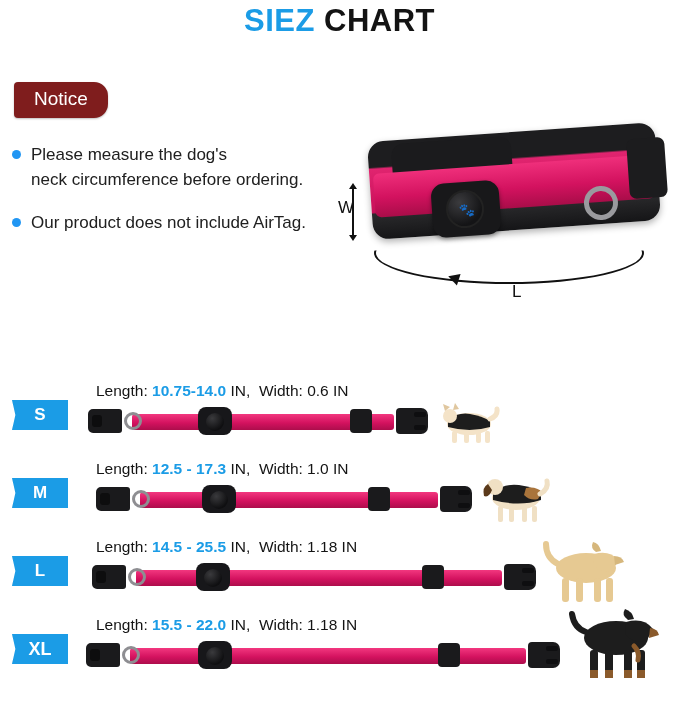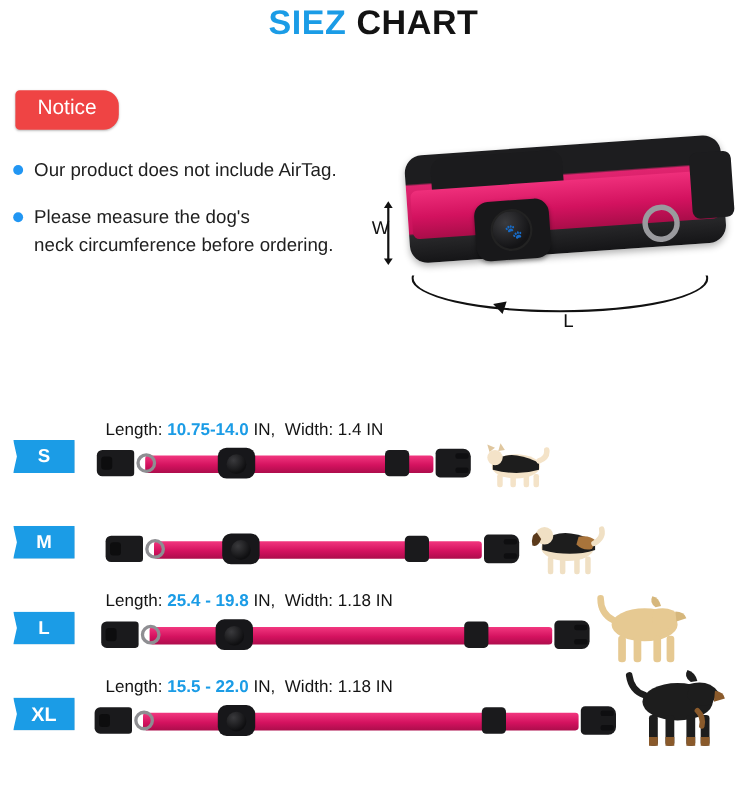--- a/index.html
+++ b/index.html
@@ -23,21 +23,21 @@
     letter-spacing: 0.5px;
     line-height: 42px;
   }
   .title .siez { color: #1b9ce6; }
   .title .chart { color: #131313; }
 
   
   .notice-badge {
     position: absolute;
     left: 14px; top: 82px;
-    background: #ef4444;
+    background: #7f1d1d;
     color: #ffffff;
     font-size: 19px;
     padding: 6px 20px 8px 20px;
     border-radius: 4px 14px 14px 4px;
     box-shadow: 0 1px 2px rgba(0,0,0,0.25);
   }
 
   
   .notice-list {
     position: absolute;
@@ -296,26 +296,26 @@
   <div class="title" data-interactable="false">
     <span class="siez" data-interactable="false">SIEZ</span>
     <span class="chart" data-interactable="false">CHART</span>
   </div>
 
   <div class="notice-badge" data-interactable="false">Notice</div>
 
   <div class="notice-list" data-interactable="false">
     <div class="notice-item" data-interactable="false">
       <div class="bullet" data-interactable="false"></div>
-      <div class="notice-text" data-interactable="false" style="white-space:pre-line;">Our product does not include AirTag.</div>
+      <div class="notice-text" data-interactable="false" style="white-space:pre-line;">Please measure the dog's
+neck circumference before ordering.</div>
     </div>
     <div class="notice-item" data-interactable="false">
       <div class="bullet" data-interactable="false"></div>
-      <div class="notice-text" data-interactable="false" style="white-space:pre-line;">Please measure the dog's
-neck circumference before ordering.</div>
+      <div class="notice-text" data-interactable="false" style="white-space:pre-line;">Our product does not include AirTag.</div>
     </div>
   </div>
 
   <div class="photo" data-interactable="false">
     <div class="collar-band" data-interactable="false"></div>
     <div class="collar-inner-pad" data-interactable="false"></div>
     <div class="collar-webbing" data-interactable="false"></div>
     <div class="buckle-block" data-interactable="false"></div>
     <div class="d-ring" data-interactable="false"></div>
     <div class="airtag-case" data-interactable="false">
@@ -328,21 +328,21 @@
     <div class="l-ellipse" data-interactable="false"></div>
     <div class="l-arrowhead" data-interactable="false"></div>
     <div class="l-label" data-interactable="false">L</div>
   </div>
 
   <div class="rows" data-interactable="false">
 
     <div class="row" data-interactable="false">
       <div class="size-tag" data-interactable="false">S</div>
       <div class="row-spec" data-interactable="false">
-        <span data-interactable="false">Length: </span><span class="num" data-interactable="false">10.75-14.0</span><span data-interactable="false"> IN,</span>&nbsp;&nbsp;<span data-interactable="false">Width: 1.4 IN</span>
+        <span data-interactable="false">Length: </span><span class="num" data-interactable="false">10.75-14.0</span><span data-interactable="false"> IN,</span>&nbsp;&nbsp;<span data-interactable="false">Width: 0.6 IN</span>
       </div>
       <div class="strip" data-interactable="false" style="left:88px; width:340px;">
         <div class="web" data-interactable="false"></div>
         <div class="buckle-left" data-interactable="false"></div>
         <div class="ring" data-interactable="false"></div>
         <div class="tag" data-interactable="false" style="left:110px;"></div>
         <div class="slider" data-interactable="false" style="left:262px;"></div>
         <div class="endcap" data-interactable="false"></div>
       </div>
       <div class="dog" data-interactable="false" style="left:438px; top:18px;">
@@ -356,20 +356,23 @@
           <rect x="26" y="31" width="5" height="12" rx="2" fill="#f4e3c8"></rect>
           <rect x="38" y="31" width="5" height="12" rx="2" fill="#f4e3c8"></rect>
           <rect x="47" y="31" width="5" height="12" rx="2" fill="#f4e3c8"></rect>
           <path d="M52 19 q8 -3 7 -10" stroke="#f4e3c8" stroke-width="5" fill="none" stroke-linecap="round"></path>
         </svg>
       </div>
     </div>
 
     <div class="row" data-interactable="false">
       <div class="size-tag" data-interactable="false">M</div>
+      <div class="row-spec" data-interactable="false">
+        <span data-interactable="false">Length: </span><span class="num" data-interactable="false">12.5 - 17.3</span><span data-interactable="false"> IN,</span>&nbsp;&nbsp;<span data-interactable="false">Width: 1.0 IN</span>
+      </div>
       <div class="strip" data-interactable="false" style="left:96px; width:376px;">
         <div class="web" data-interactable="false"></div>
         <div class="buckle-left" data-interactable="false"></div>
         <div class="ring" data-interactable="false"></div>
         <div class="tag" data-interactable="false" style="left:106px;"></div>
         <div class="slider" data-interactable="false" style="left:272px;"></div>
         <div class="endcap" data-interactable="false"></div>
       </div>
       <div class="dog" data-interactable="false" style="left:480px; top:12px;">
         <svg width="74" height="54" viewBox="0 0 74 54">
@@ -383,21 +386,21 @@
           <rect x="42" y="34" width="5" height="16" rx="2" fill="#f0e0c4"></rect>
           <rect x="52" y="34" width="5" height="16" rx="2" fill="#f0e0c4"></rect>
           <path d="M60 22 q9 -5 7 -13" stroke="#f0e0c4" stroke-width="5" fill="none" stroke-linecap="round"></path>
         </svg>
       </div>
     </div>
 
     <div class="row" data-interactable="false">
       <div class="size-tag" data-interactable="false">L</div>
       <div class="row-spec" data-interactable="false">
-        <span data-interactable="false">Length: </span><span class="num" data-interactable="false">25.4 - 19.8</span><span data-interactable="false"> IN,</span>&nbsp;&nbsp;<span data-interactable="false">Width: 1.18 IN</span>
+        <span data-interactable="false">Length: </span><span class="num" data-interactable="false">14.5 - 25.5</span><span data-interactable="false"> IN,</span>&nbsp;&nbsp;<span data-interactable="false">Width: 1.18 IN</span>
       </div>
       <div class="strip" data-interactable="false" style="left:92px; width:444px;">
         <div class="web" data-interactable="false"></div>
         <div class="buckle-left" data-interactable="false"></div>
         <div class="ring" data-interactable="false"></div>
         <div class="tag" data-interactable="false" style="left:104px;"></div>
         <div class="slider" data-interactable="false" style="left:330px;"></div>
         <div class="endcap" data-interactable="false"></div>
       </div>
       <div class="dog" data-interactable="false" style="left:540px; top:-4px;">

